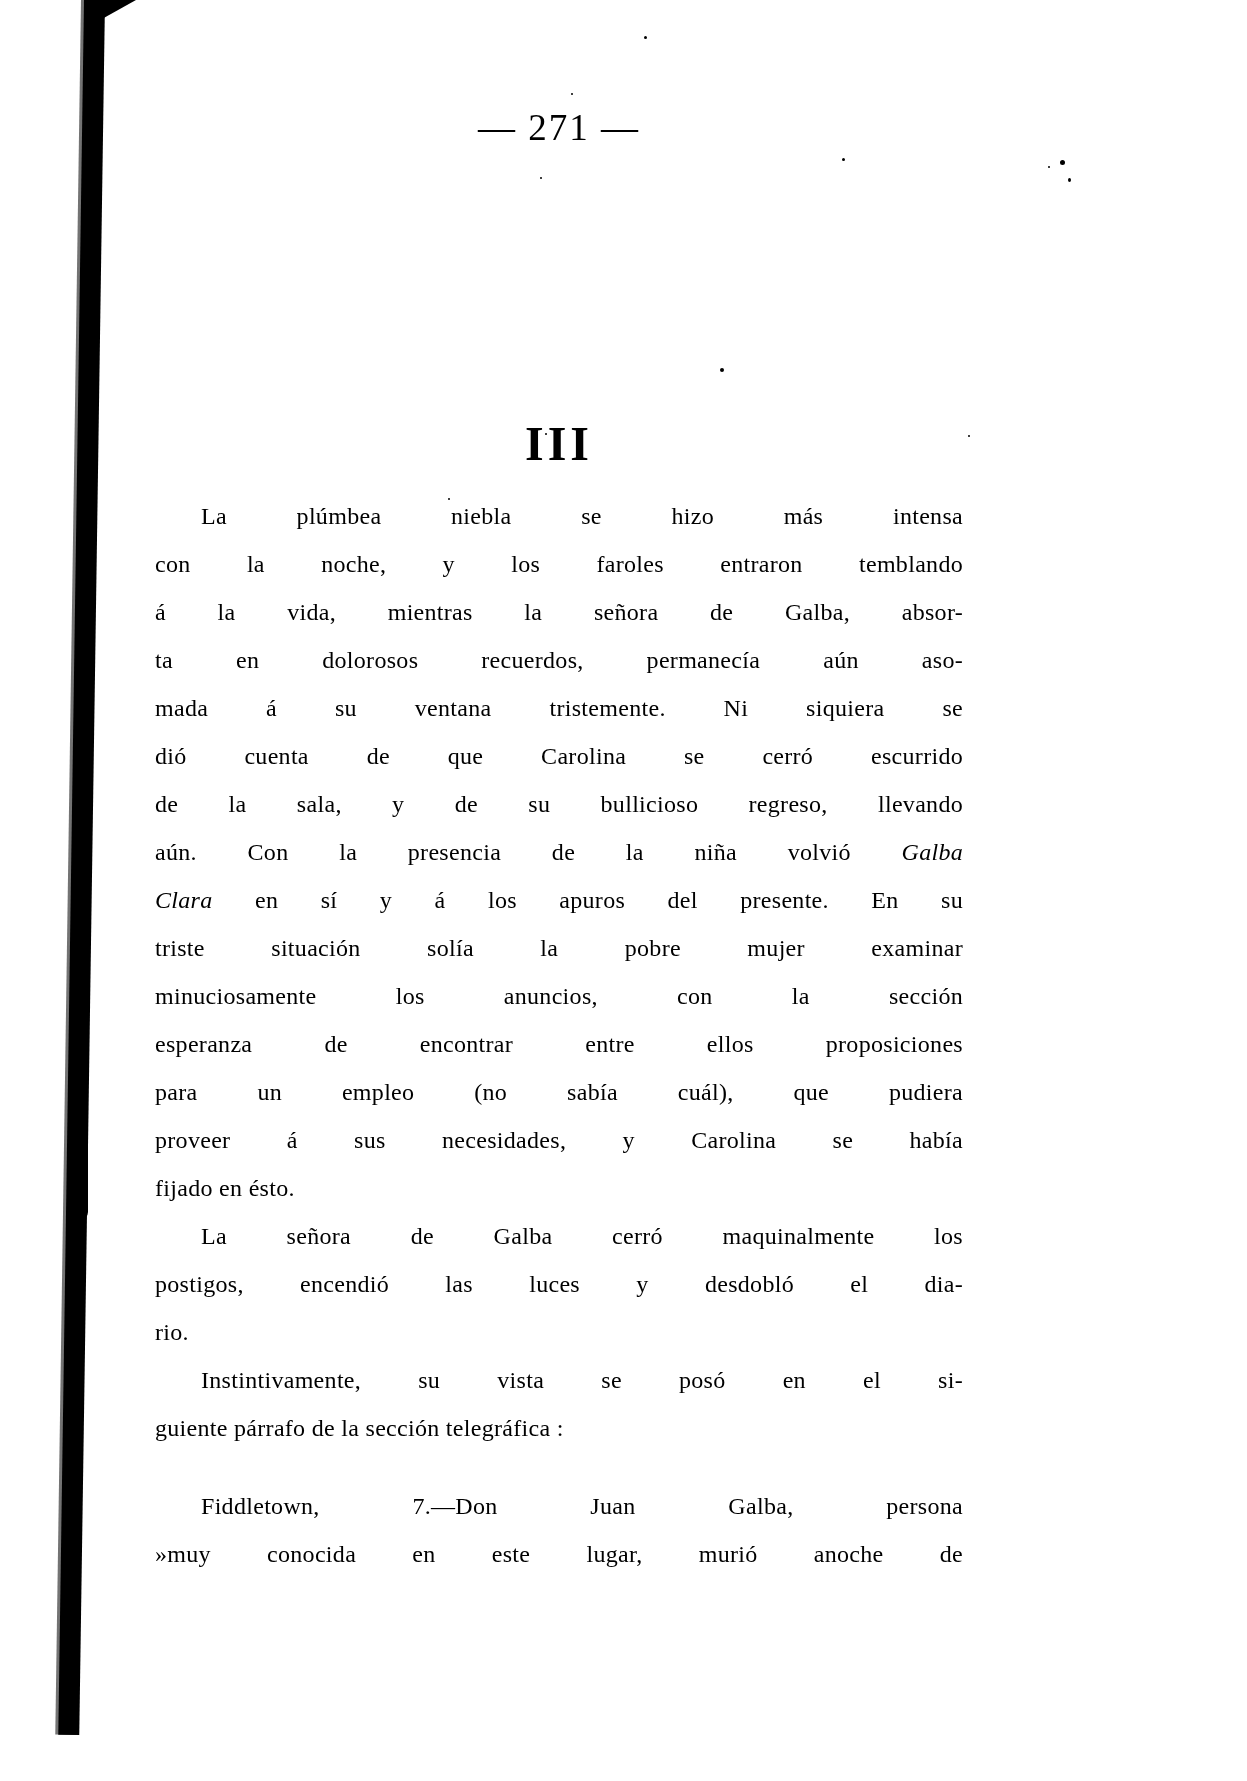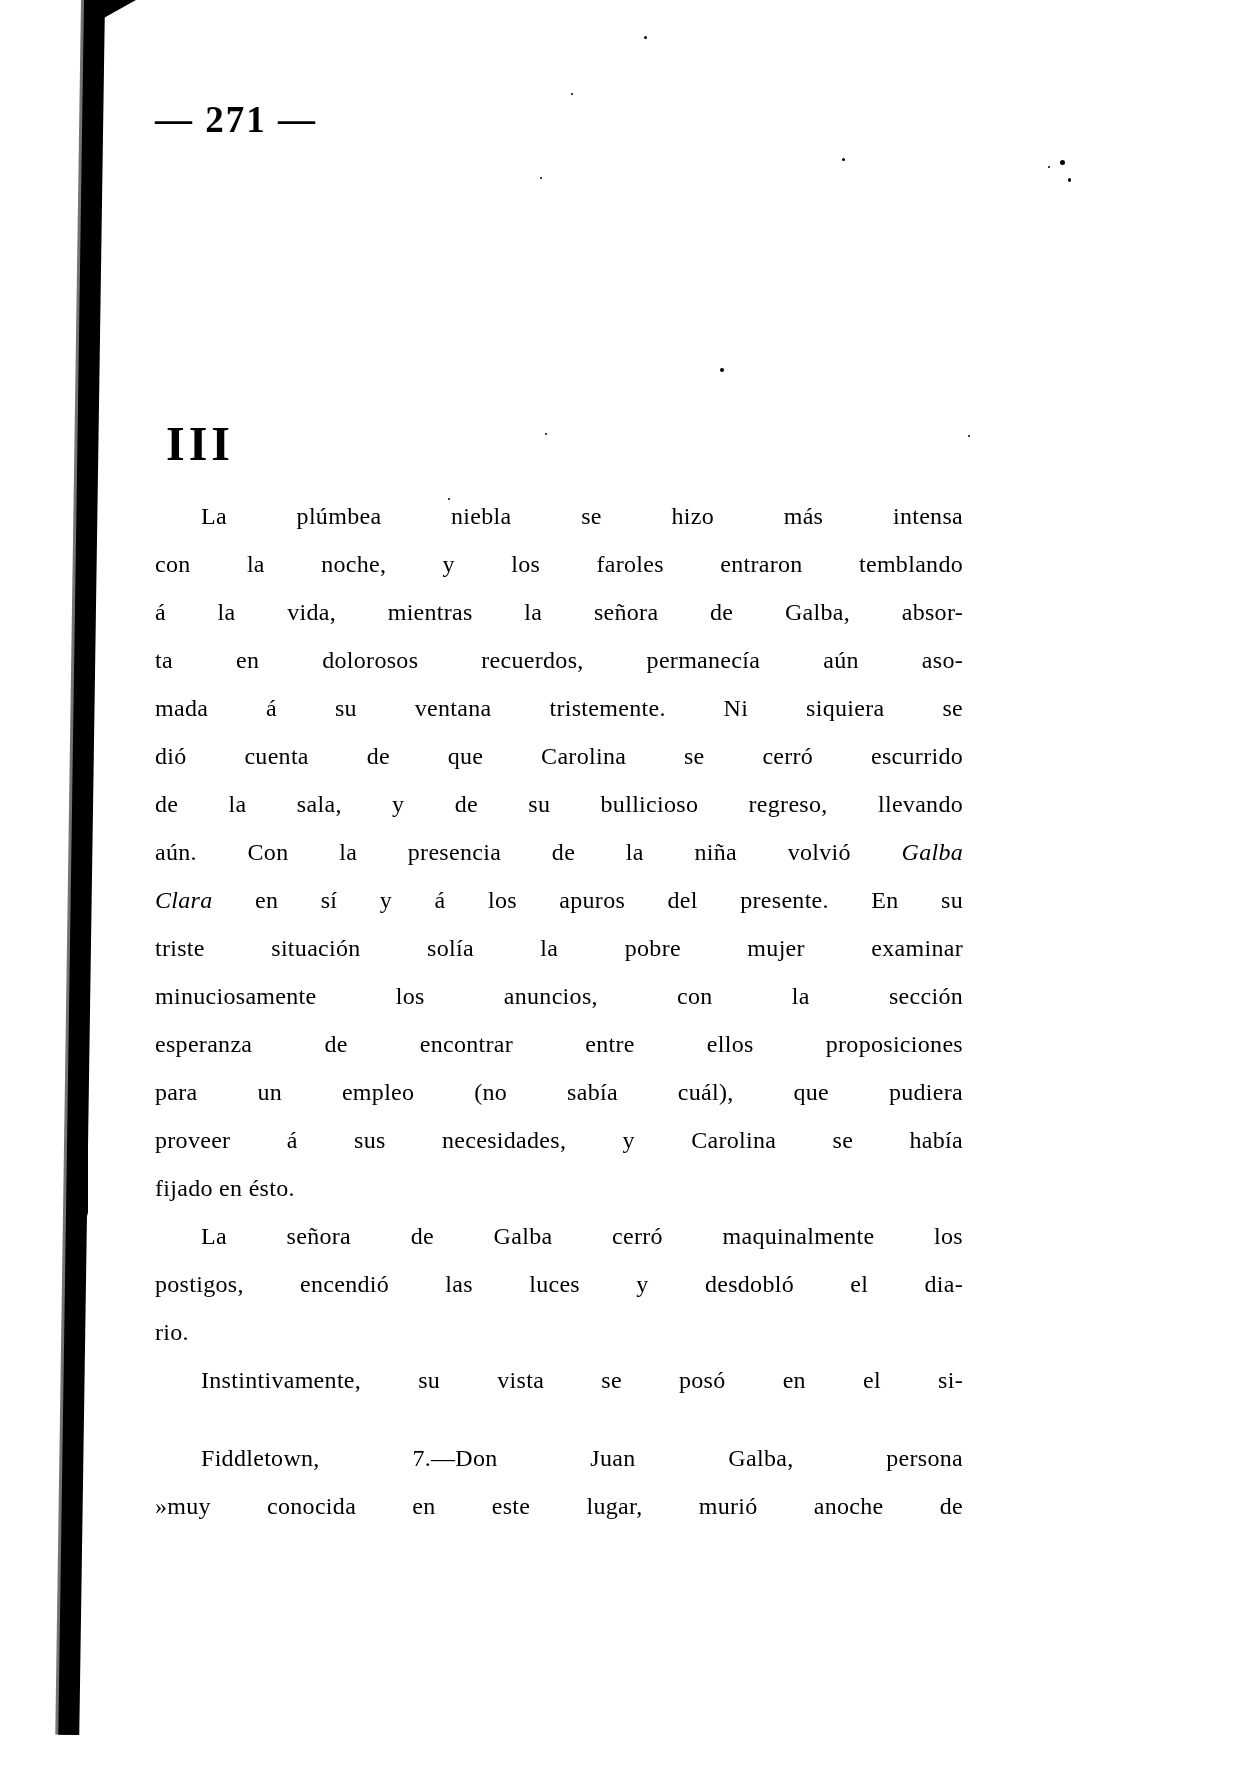--- a/index.html
+++ b/index.html
@@ -41,32 +41,33 @@
     width: 52px;
     height: 18px;
     background: #000;
     clip-path: polygon(0 0, 100% 0, 38% 100%, 0 100%);
   }
   .speck { position: absolute; background: #000; border-radius: 50%; }
 
   .page-number {
     position: absolute;
     left: 155px;
-    top: 98px;
+    top: 106px;
     width: 808px;
+    text-align: center;
     font-size: 37px;
-    font-weight: bold;
+    font-weight: normal;
     letter-spacing: 2px;
   }
   .chapter-heading {
     position: absolute;
-    left: 166px;
+    left: 155px;
     top: 416px;
     width: 808px;
-    text-align: left;
+    text-align: center;
     font-size: 48px;
     font-weight: bold;
     letter-spacing: 4px;
   }
   .body-text {
     position: absolute;
     left: 155px;
     top: 492px;
     width: 808px;
     font-size: 24px;
@@ -128,20 +129,21 @@
         <div class="line"><span>proveer á sus necesidades, y Carolina se había</span></div>
         <div class="line flush"><span>fijado en ésto.</span></div>
       </div>
       <div class="paragraph">
         <div class="line indent"><span>La señora de Galba cerró maquinalmente los</span></div>
         <div class="line"><span>postigos, encendió las luces y desdobló el dia-</span></div>
         <div class="line flush"><span>rio.</span></div>
       </div>
       <div class="paragraph">
         <div class="line indent"><span>Instintivamente, su vista se posó en el si-</span></div>
+        <div class="line flush"><span>guiente párrafo de la sección telegráfica :</span></div>
       </div>
       <div class="paragraph extra-gap">
         <div class="line indent"><span>Fiddletown, 7.—Don Juan Galba, persona</span></div>
         <div class="line"><span>»muy conocida en este lugar, murió anoche de</span></div>
       </div>
     </div>
 
 </div>
 
 </body></html>

